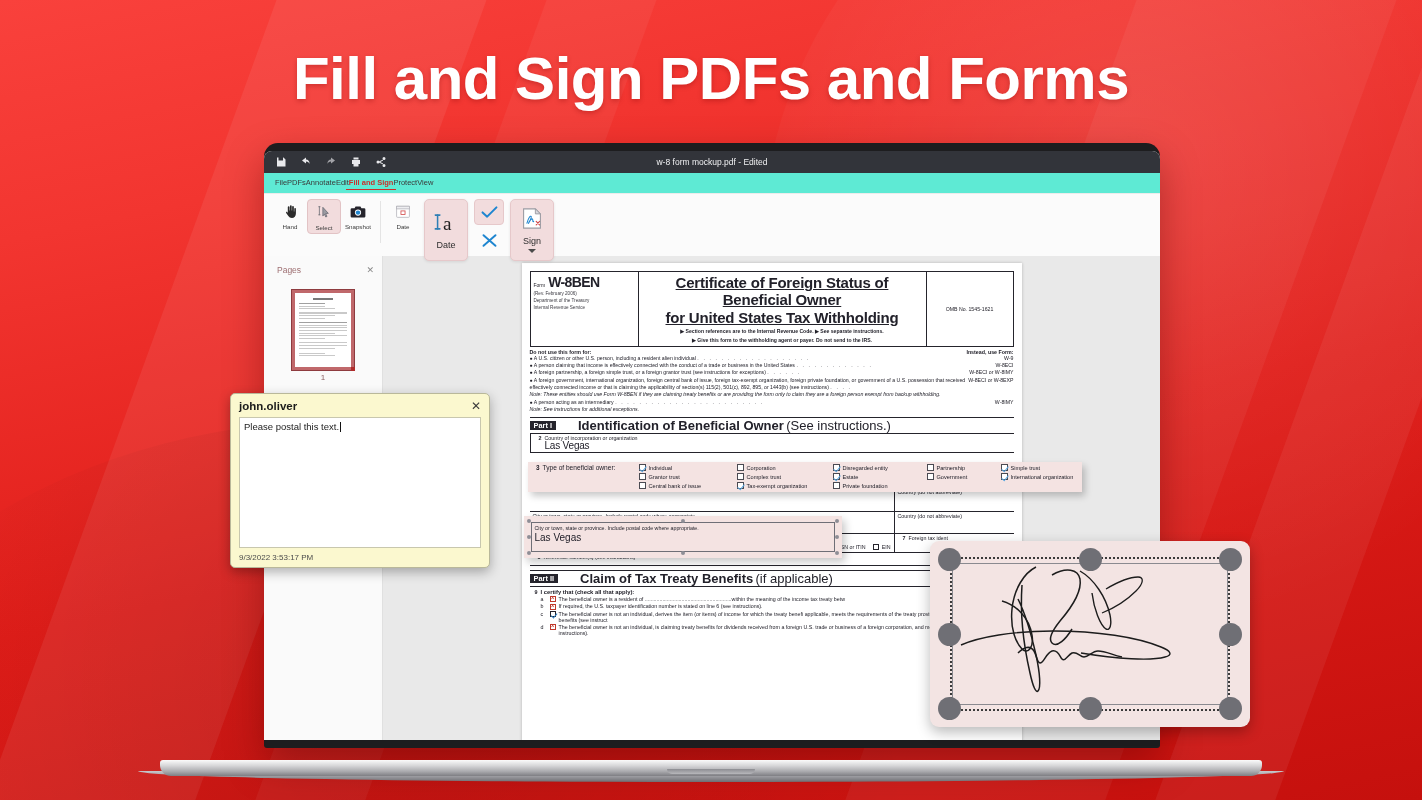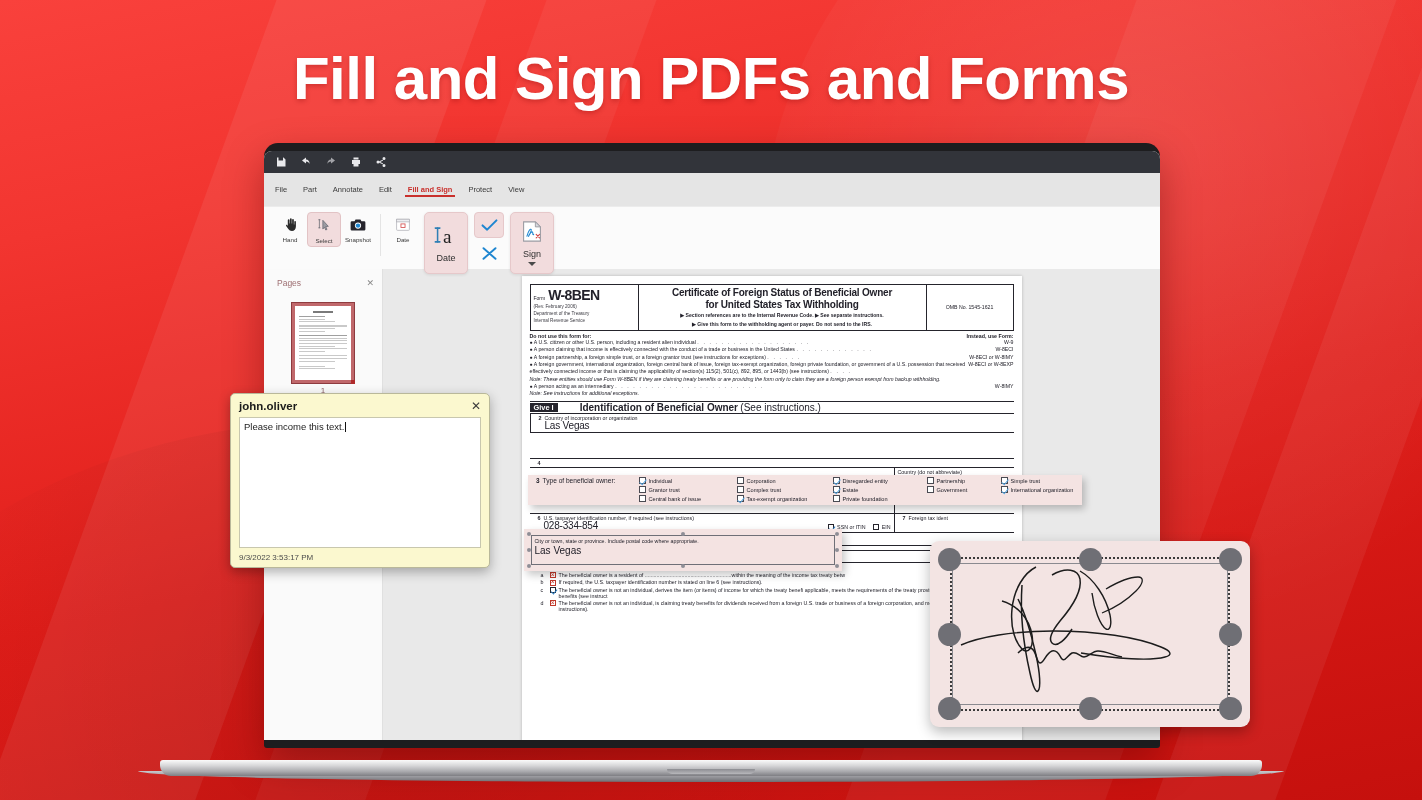--- a/index.html
+++ b/index.html
@@ -79,22 +79,22 @@
     height:22px; background:#32343a; position:relative;
     display:flex; align-items:center;
   }
   .tb-icons { display:flex; gap:13px; margin-left:11px; }
   .tb-ic { width:12px; height:12px; fill:#e9e9ec; }
   .tb-title {
     position:absolute; left:0; width:100%; text-align:center;
     font-size:8.5px; color:#f0f0f2; pointer-events:none;
   }
   .menubar {
-    height:34px; background:#e5e5e5; display:flex; align-items:center;
-    padding-left:11px; gap:16px; border-bottom:1px solid #ececec;
+    height:21px; background:#5eead4; display:flex; align-items:center;
+    padding-left:11px; border-bottom:1px solid #ececec;
   }
   .menu-item { font-size:7.5px; color:#3a3a3a; position:relative; padding-bottom:1px; }
   .menu-item.active { color:#c9302c; font-weight:bold; }
   .menu-item.active:after {
     content:""; position:absolute; left:-3px; right:-3px; bottom:-2px;
     height:1.4px; background:#c9302c;
   }
   .ribbon {
     height:62px; background:#fbfbfb; display:flex; align-items:flex-start;
     padding:5px 0 0 9px; gap:0; position:relative;
@@ -156,35 +156,35 @@
     box-shadow:0 0 3px rgba(0,0,0,0.22);
     padding:8px 8px 0 8px; position:relative;
     font-family:"Liberation Sans", sans-serif; color:#22212a;
   }
   .f-hdr { display:flex; border:1.6px solid #25242c; }
   .f-hdr-l { width:108px; border-right:1.6px solid #25242c; padding:2px 3px 1px 3px; }
   .f-formline { font-size:5px; display:flex; align-items:baseline; gap:3px; }
   .f-formline b { font-size:14px; letter-spacing:-0.6px; font-weight:bold; }
   .f-sub { font-size:4.6px; color:#3b3a42; margin-top:1px; line-height:1.35; }
   .f-hdr-c { flex:1; text-align:center; padding:2px 3px; border-right:1.6px solid #25242c;}
-  .f-title { font-size:10px; font-weight:bold; line-height:1.15; letter-spacing:-0.2px;}
+  .f-title { font-size:15px; font-weight:bold; line-height:1.15; letter-spacing:-0.2px;text-decoration:underline;}
   .f-arrow { font-size:5.1px; font-weight:bold; margin-top:2px; line-height:1.35;}
   .f-hdr-r { width:86px; display:flex; align-items:center; justify-content:center; font-size:5.2px;}
 
   .f-donot { font-size:5.3px; font-weight:bold; display:flex; justify-content:space-between; margin-top:2px;}
   .f-bul { font-size:5.2px; line-height:1.42; display:flex; }
   .f-bul .bt { flex:1; }
   .f-bul .fr { white-space:nowrap; padding-left:2px;}
   .dots { letter-spacing:1.6px; }
   .f-note { font-size:5.2px; font-style:italic; line-height:1.42; }
 
   .part-bar { display:flex; align-items:center; border-top:1.4px solid #25242c; border-bottom:1.4px solid #25242c; margin-top:3px;}
   .part-tag { background:#25242c; color:#fff; font-size:7.4px; font-weight:bold; padding:0 4px; }
   .part-title { font-size:8.4px; font-weight:bold; margin-left:22px; }
-  .part-title span { font-weight:normal; font-size:10px;}
+  .part-title span { font-weight:normal; font-size:13px;}
 
   .row { display:flex; border-bottom:1px solid #25242c; }
   .cell { padding:1px 3px; position:relative; }
   .cnum { font-size:5.4px; font-weight:bold; width:11px; text-align:right; padding-right:3px; flex:none;}
   .clabel { font-size:5.3px; }
   .cval { font-size:10px; letter-spacing:-0.2px; margin-top:-1px;}
 
   .ssnrow { display:flex; align-items:center; gap:3px; font-size:5.3px; }
   .cbox { width:6px;height:6px;border:0.9px solid #25242c;display:inline-block;position:relative;}
   .cbox.on:after{content:"";position:absolute;left:1px;top:0px;width:3px;height:5px;border:solid #2f7fc1;border-width:0 1.2px 1.2px 0;transform:rotate(40deg);}
@@ -271,25 +271,26 @@
         <svg class="tb-ic" viewBox="0 0 24 24" style="opacity:.62">
             <path d="M12 7V3l8 6-8 6v-4c-4 0-6 2-7 5-.6-6 3-9 7-9z"></path>
           </svg>
         <svg class="tb-ic" viewBox="0 0 24 24">
             <path d="M7 3h10v4H7V3zm-3 5h16v8h-3v5H7v-5H4V8zm5 8h8v4H9v-4z"></path>
           </svg>
         <svg class="tb-ic" viewBox="0 0 24 24">
             <path d="M18 2a3 3 0 1 0 0 6 3 3 0 0 0 0-6zM6 9a3 3 0 1 0 0 6 3 3 0 0 0 0-6zm12 7a3 3 0 1 0 0 6 3 3 0 0 0 0-6zM8.6 10.6l6.8-3.3.9 1.8-6.8 3.3zm0 2.8l.9-1.8 6.8 3.3-.9 1.8z"></path>
           </svg>
       </div>
+      <div class="tb-title">w-8 form mockup.pdf - Edited</div>
     </div>
 
     <div class="menubar">
       <div class="menu-item">File</div>
-      <div class="menu-item">Part</div>
+      <div class="menu-item">PDFs</div>
       <div class="menu-item">Annotate</div>
       <div class="menu-item">Edit</div>
       <div class="menu-item active">Fill and Sign</div>
       <div class="menu-item">Protect</div>
       <div class="menu-item">View</div>
     </div>
 
     <div class="ribbon">
 
       <div class="tool">
@@ -454,21 +455,21 @@
               <span class="fr">W-8ECI or W-8EXP</span>
             </div>
           <div class="f-note">Note: These entities should use Form W-8BEN if they are claiming treaty benefits or are providing the form only to claim they are a foreign person exempt from backup withholding.</div>
           <div class="f-bul">
               <span class="bt">● <span>A person acting as an intermediary</span> <span class="dots">. . . . . . . . . . . . . . . . . . . . . . . . .</span></span>
               <span class="fr">W-8IMY</span>
             </div>
           <div class="f-note">Note: See instructions for additional exceptions.</div>
 
           <div class="part-bar">
-            <div class="part-tag">Give I</div>
+            <div class="part-tag">Part I</div>
             <div class="part-title"><span style="font-weight:bold">Identification of Beneficial Owner</span> <span>(See instructions.)</span></div>
           </div>
 
           <div class="row">
             <div class="cell" style="width:170px;display:flex;border-left:1px solid #25242c;">
               <div class="cnum">2</div>
               <div style="flex:1">
                 <div class="clabel">Country of incorporation or organization</div>
                 <div class="cval">Las Vegas</div>
               </div>
@@ -648,21 +649,21 @@
 
   <div class="base-foot"></div>
   <div class="base"></div>
 </div>
 
 <div class="comment">
   <div class="comment-hdr">
     <div class="comment-user">john.oliver</div>
     <div class="comment-x">✕</div>
   </div>
-  <div class="comment-body"><span>Please income this text.</span><span class="caret-bar"></span></div>
+  <div class="comment-body"><span>Please postal this text.</span><span class="caret-bar"></span></div>
   <div class="comment-time">9/3/2022 3:53:17 PM</div>
 </div>
 
 <div class="sig">
   <div class="sig-line-h" style="top:22px"></div>
   <div class="sig-line-h" style="bottom:22px"></div>
   <div class="sig-line-v" style="left:22px"></div>
   <div class="sig-line-v" style="right:22px"></div>
   <div class="sig-inner"></div>
   <svg width="268" height="150" viewBox="0 0 268 150" fill="none" stroke="#1c1c1c">

